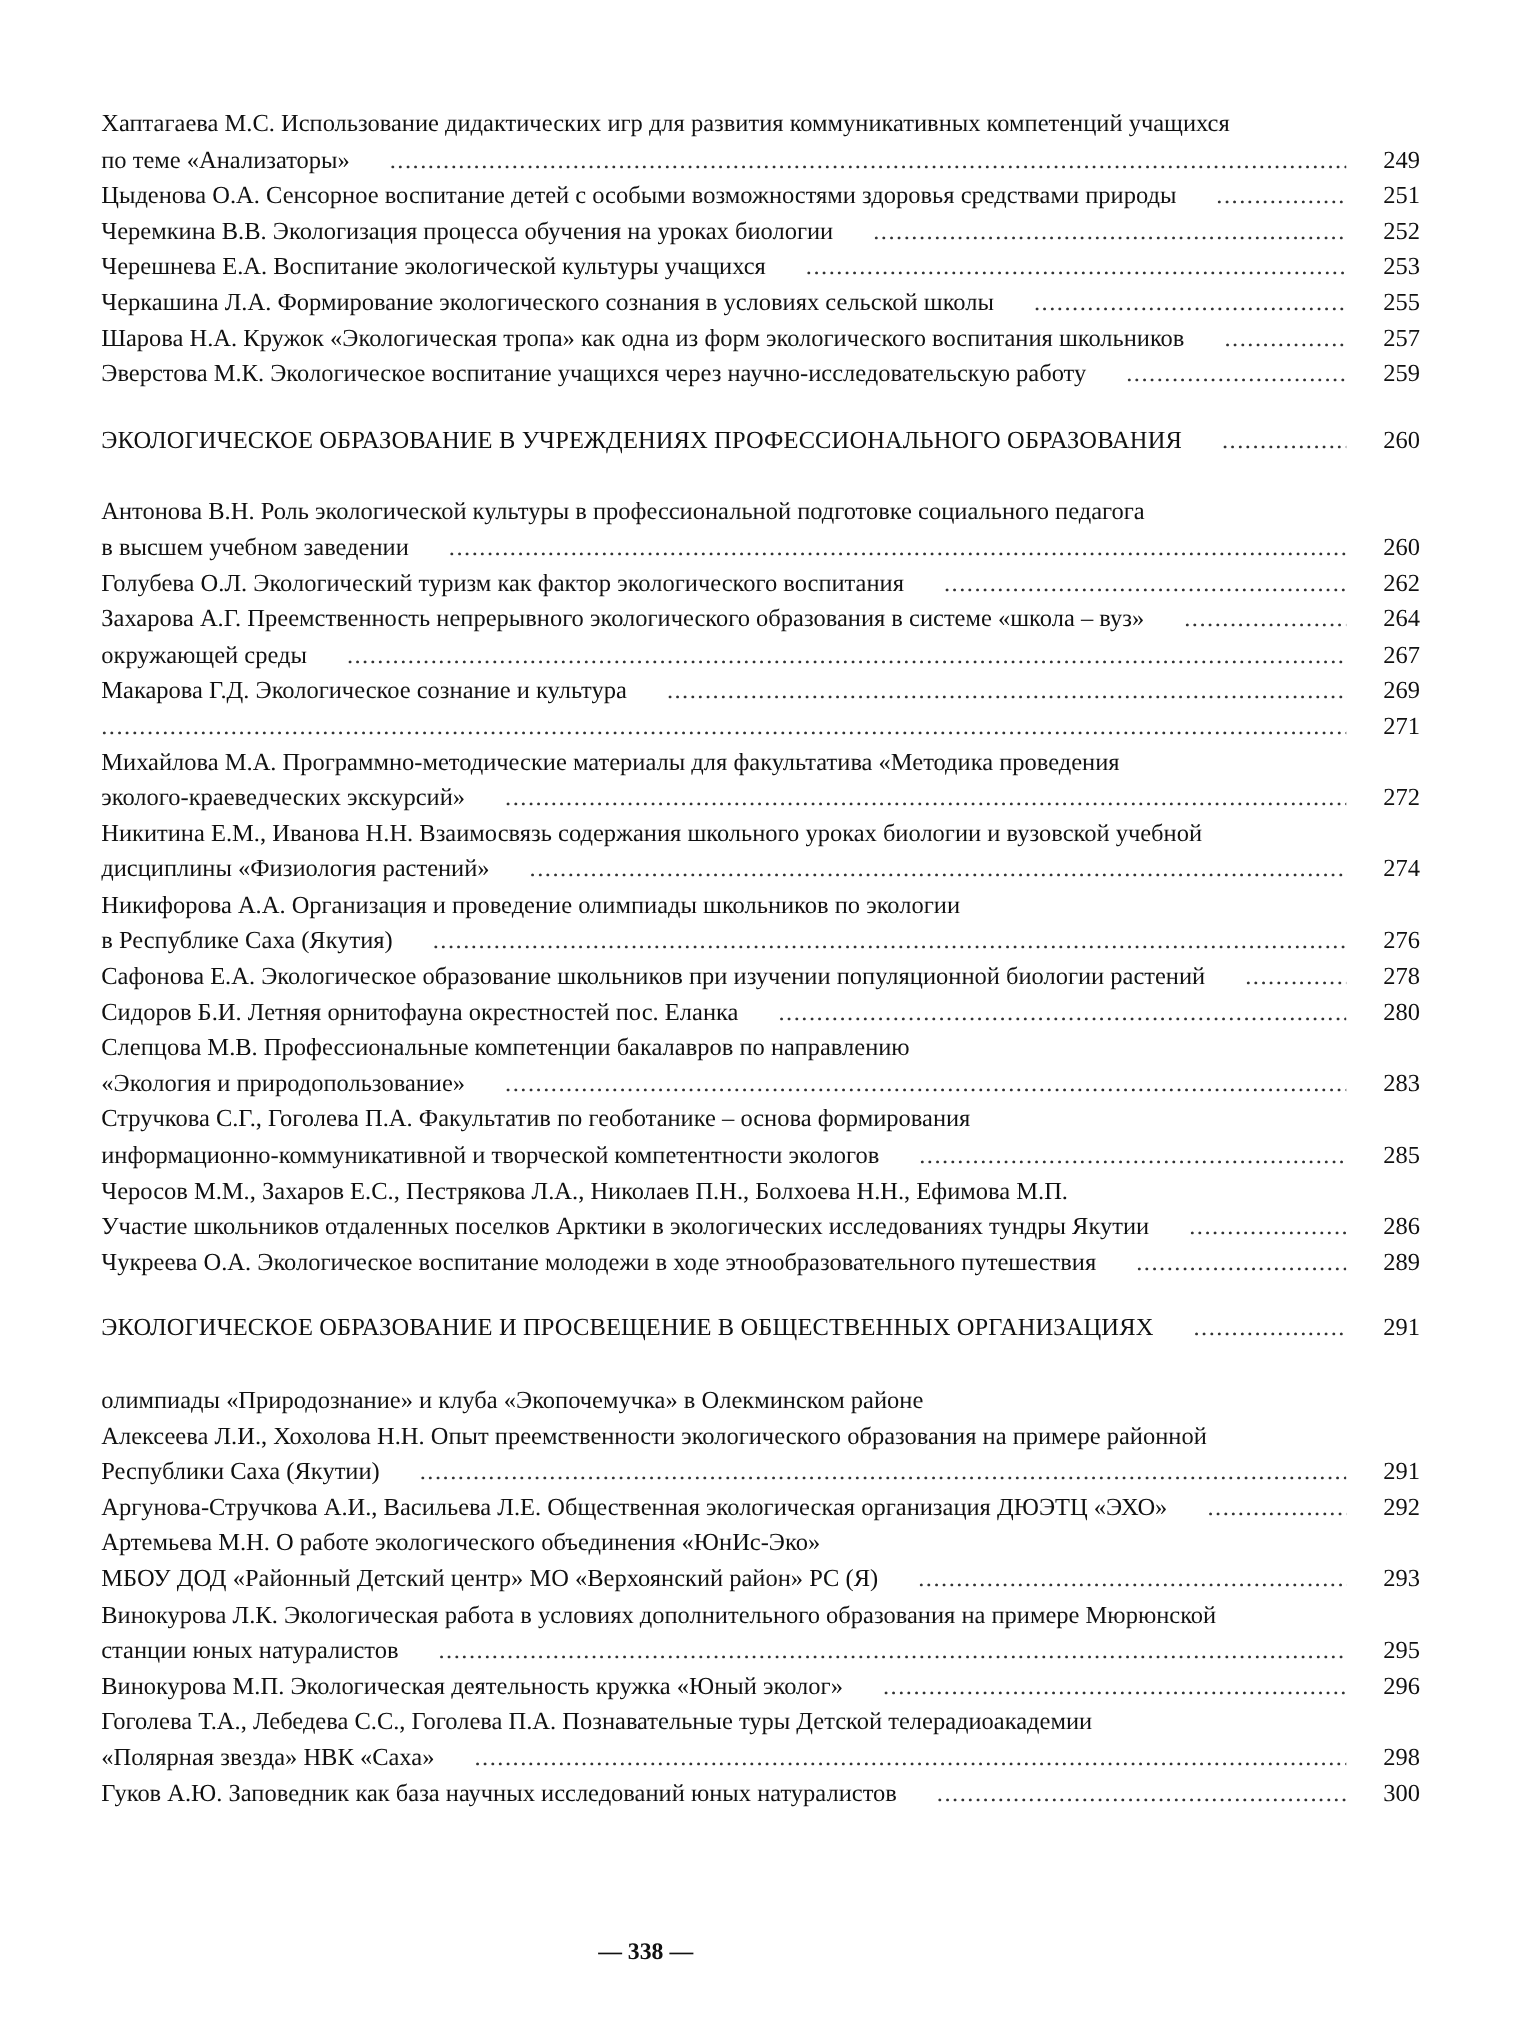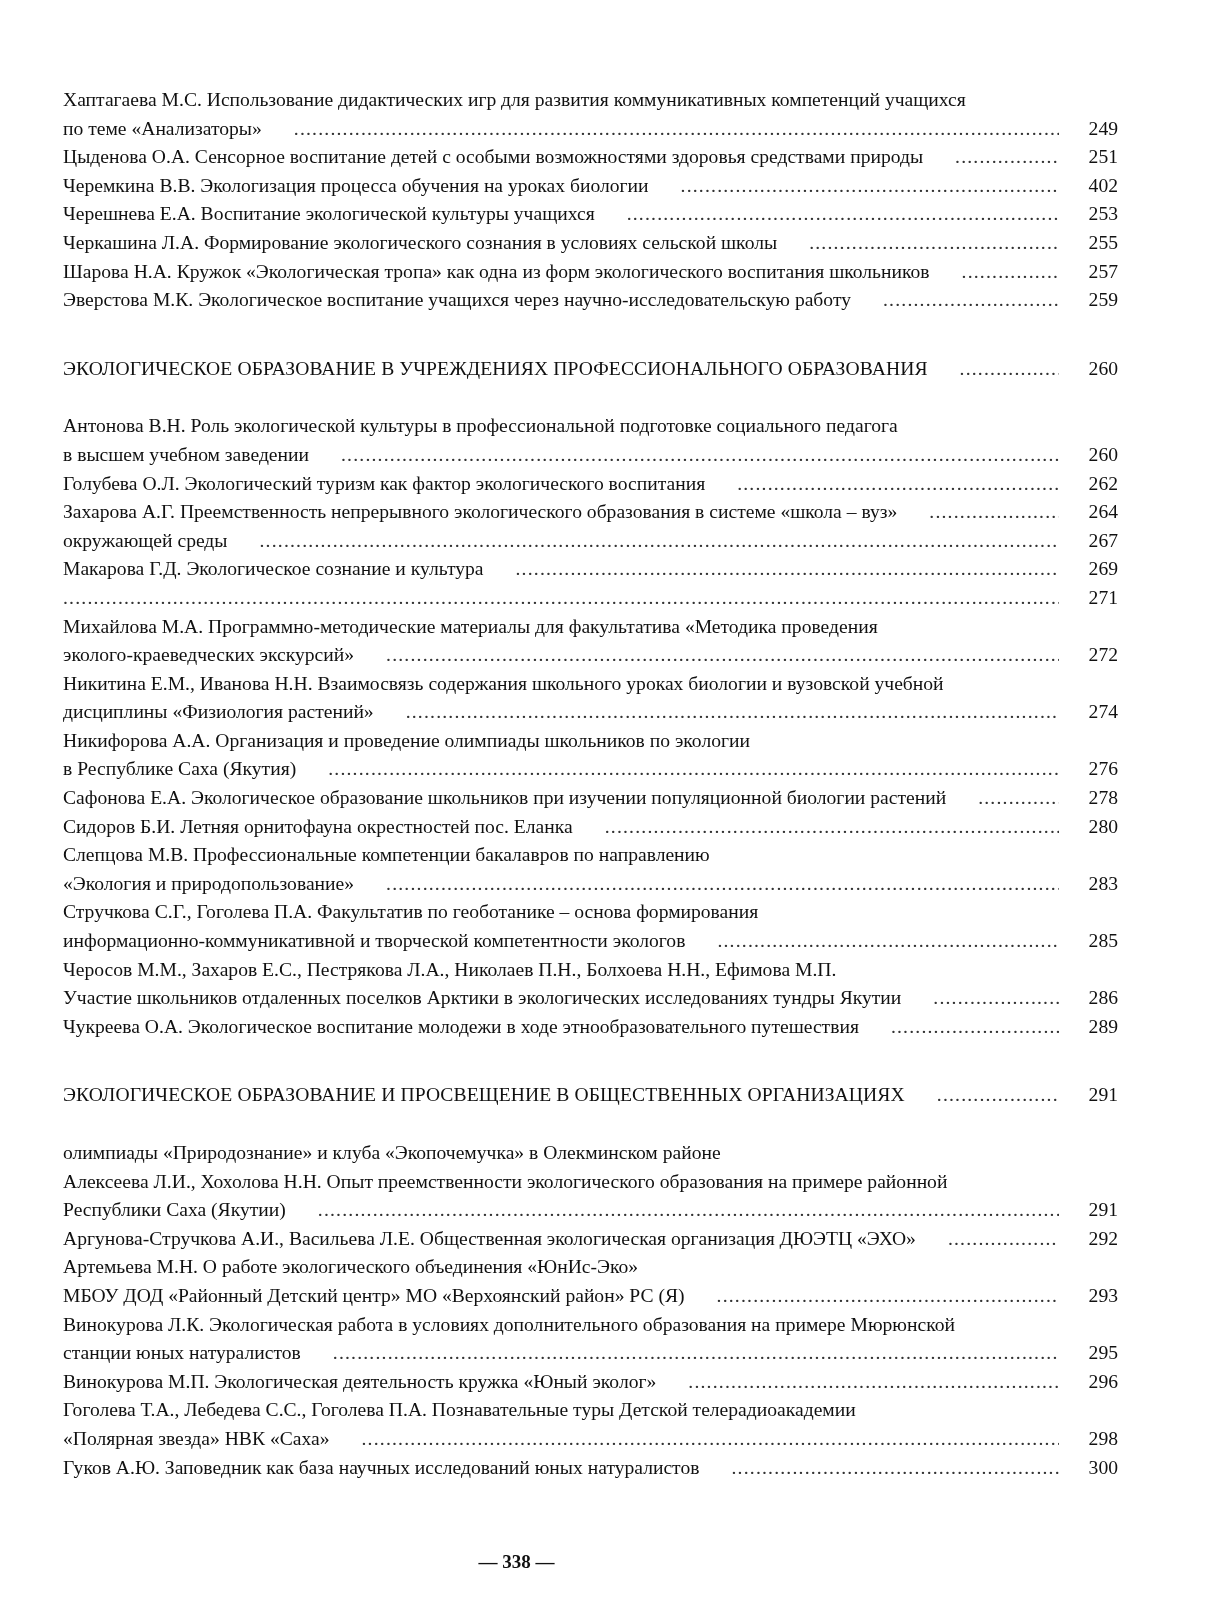--- a/index.html
+++ b/index.html
@@ -1,34 +1,34 @@
 <!DOCTYPE html>
 <html><head>
 <meta charset="utf-8">
 <style>
   html, body { margin: 0; padding: 0; background: #ffffff; }
   body { width: 1215px; height: 1620px; position: relative; overflow: hidden; }
   .page {
-    position: absolute; left: 63px; top: 86px; width: 1055px;
+    position: absolute; left: 81px; top: 86px; width: 1055px;
     font-family: "Liberation Serif", "DejaVu Serif", serif;
     font-size: 19.6px; color: #111111; line-height: 28.6px;
   }
   .entry { margin: 0; }
   .line { display: block; white-space: nowrap; overflow: hidden; }
   .leader-line { display: flex; align-items: baseline; gap: 28px; }
   .leader-line .txt { white-space: nowrap; flex: 0 0 auto; padding-right: 4px; }
   .leader-line .dots {
     flex: 1 1 auto; overflow: hidden; white-space: nowrap;
     letter-spacing: 1.2px; color: #333;
   }
   .leader-line .dots::before {
     content: "....................................................................................................................................................................................................................................................................................................";
   }
   .leader-line .pg { flex: 0 0 auto; padding-left: 2px; }
-  .section { margin-top: 40px; margin-bottom: 29px; }
+  .section { margin-top: 24px; margin-bottom: 29px; }
   .section .txt { letter-spacing: 0.1px; }
   .page-number {
     position: absolute; left: 0; width: 1033px; top: 1551px; text-align: center;
     font-family: "Liberation Serif", "DejaVu Serif", serif; font-size: 19px; font-weight: bold; color: #111;
   }
 </style>
 </head>
 <body>
 
 <div class="page" id="toc">
@@ -44,21 +44,21 @@
       <div class="line leader-line">
         <span class="txt">Цыденова О.А. Сенсорное воспитание детей с особыми возможностями здоровья средствами природы</span>
         <span class="dots"></span>
         <span class="pg">251</span>
       </div>
     </div>
     <div class="entry">
       <div class="line leader-line">
         <span class="txt">Черемкина В.В. Экологизация процесса обучения на уроках биологии</span>
         <span class="dots"></span>
-        <span class="pg">402</span>
+        <span class="pg">252</span>
       </div>
     </div>
     <div class="entry">
       <div class="line leader-line">
         <span class="txt">Черешнева Е.А. Воспитание экологической культуры учащихся</span>
         <span class="dots"></span>
         <span class="pg">253</span>
       </div>
     </div>
     <div class="entry">

